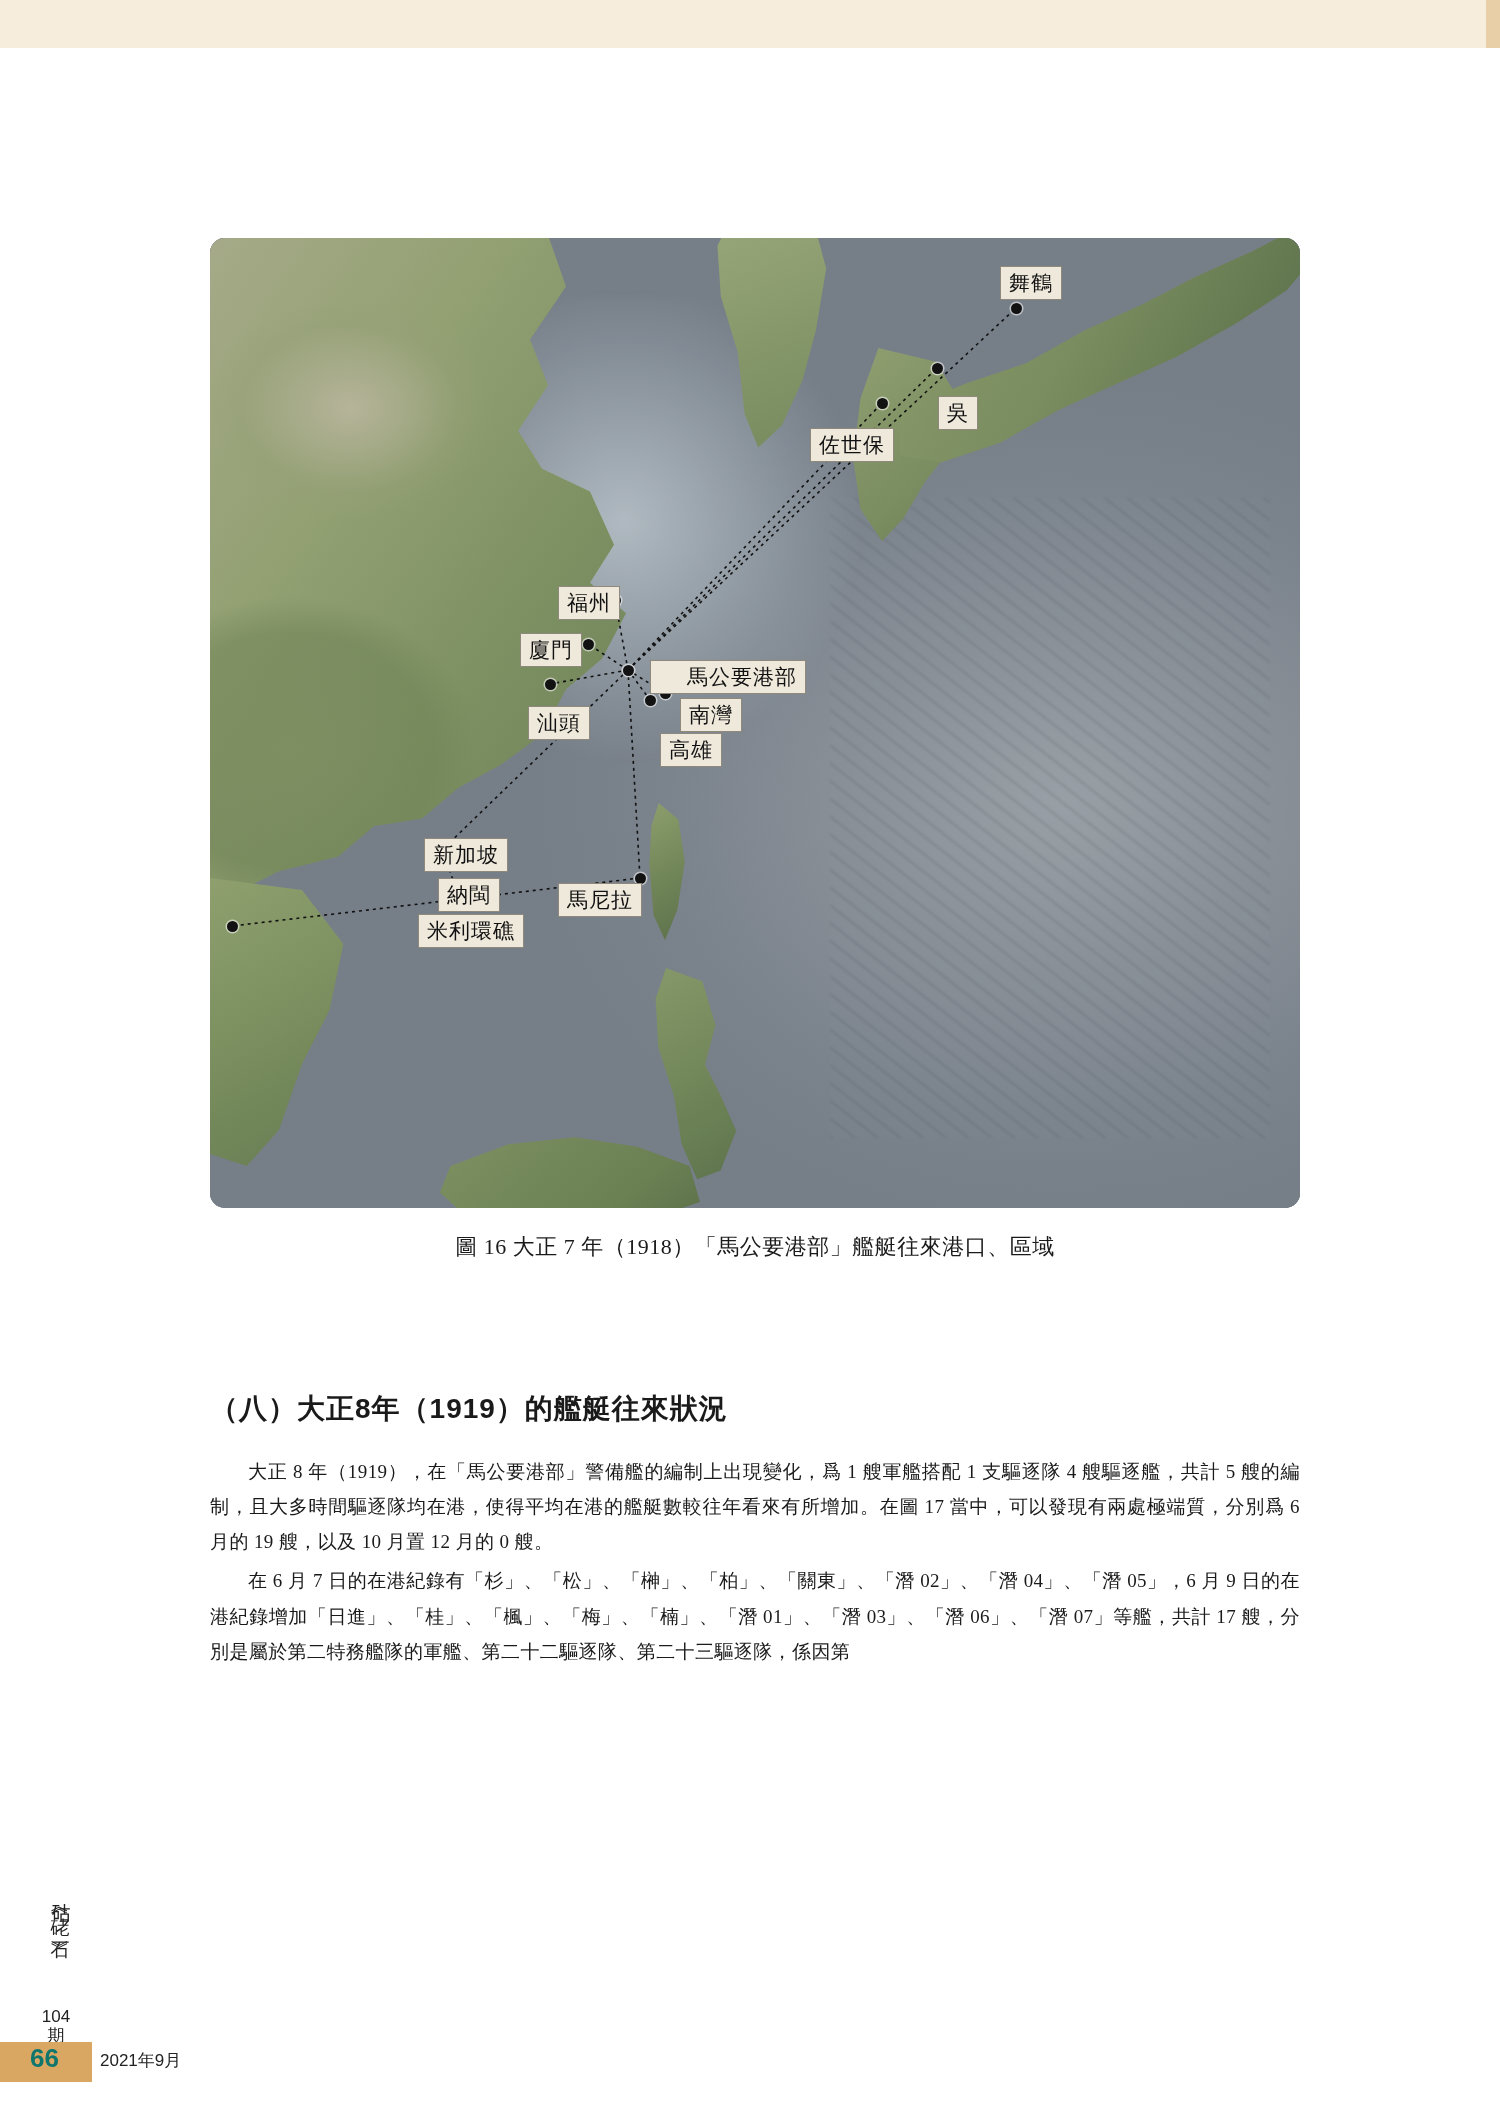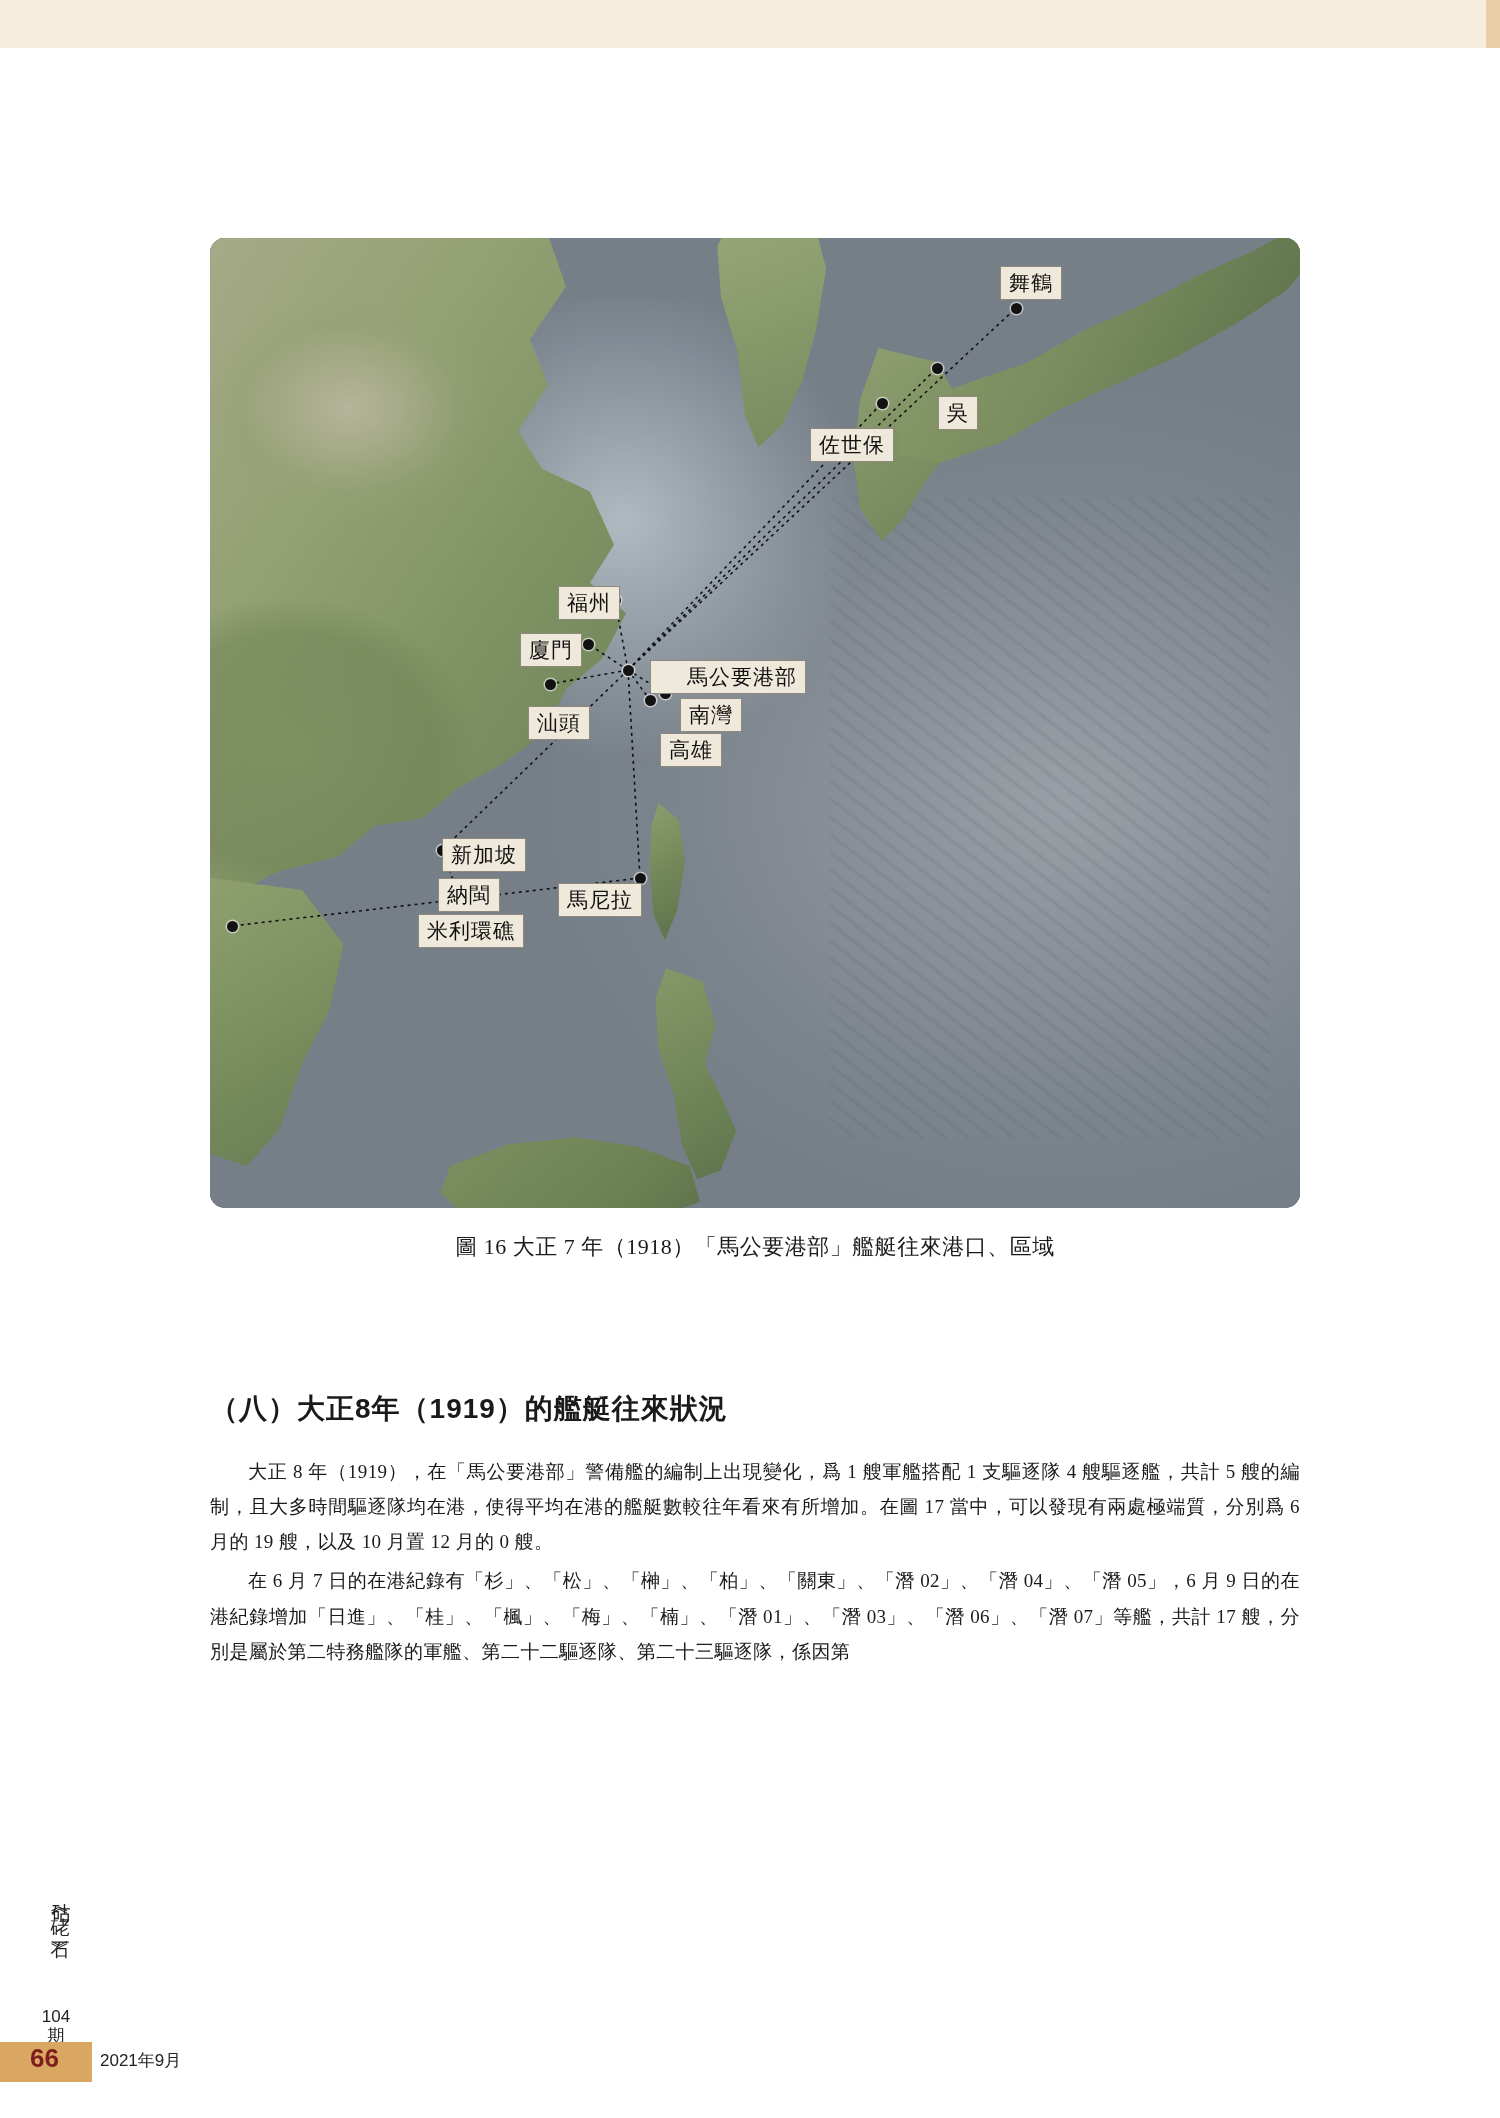--- a/index.html
+++ b/index.html
@@ -238,21 +238,21 @@
     left: 0; bottom: 36px;
     width: 92px; height: 40px;
     background: #d9a762;
   }
   .footer-page {
     position: absolute;
     left: 30px; bottom: 44px;
     font-family: "Liberation Sans", sans-serif;
     font-size: 26px;
     font-weight: bold;
-    color: #7f1d1d;
+    color: #0f766e;
   }
   .footer-date {
     position: absolute;
     left: 100px; bottom: 46px;
     font-family: "Liberation Sans", sans-serif;
     font-size: 17px;
     color: #222;
   }
 </style>
 </head>
@@ -309,21 +309,21 @@
     <div id="labels-layer">
         <div class="map-label" style="left: 790px; top: 28px;">舞鶴</div>
         <div class="map-label" style="left: 728px; top: 158px;">吳</div>
         <div class="map-label" style="left: 600px; top: 190px;">佐世保</div>
         <div class="map-label" style="left: 348px; top: 348px;">福州</div>
         <div class="map-label" style="left: 310px; top: 395px;">廈門</div>
         <div class="map-label" style="left: 440px; top: 422px; padding-left: 36px;">馬公要港部</div>
         <div class="map-label" style="left: 470px; top: 460px;">南灣</div>
         <div class="map-label" style="left: 318px; top: 468px;">汕頭</div>
         <div class="map-label" style="left: 450px; top: 495px;">高雄</div>
-        <div class="map-label" style="left: 232px; top: 600px;">新加坡</div>
+        <div class="map-label" style="left: 214px; top: 600px;">新加坡</div>
         <div class="map-label" style="left: 228px; top: 640px;">納閩</div>
         <div class="map-label" style="left: 208px; top: 676px;">米利環礁</div>
         <div class="map-label" style="left: 348px; top: 645px;">馬尼拉</div>
       </div>
   </div>
 
   <div class="fig-caption">圖 16  大正 7 年（1918）「馬公要港部」艦艇往來港口、區域</div>
 </div>
 
 <div class="body-wrap">

